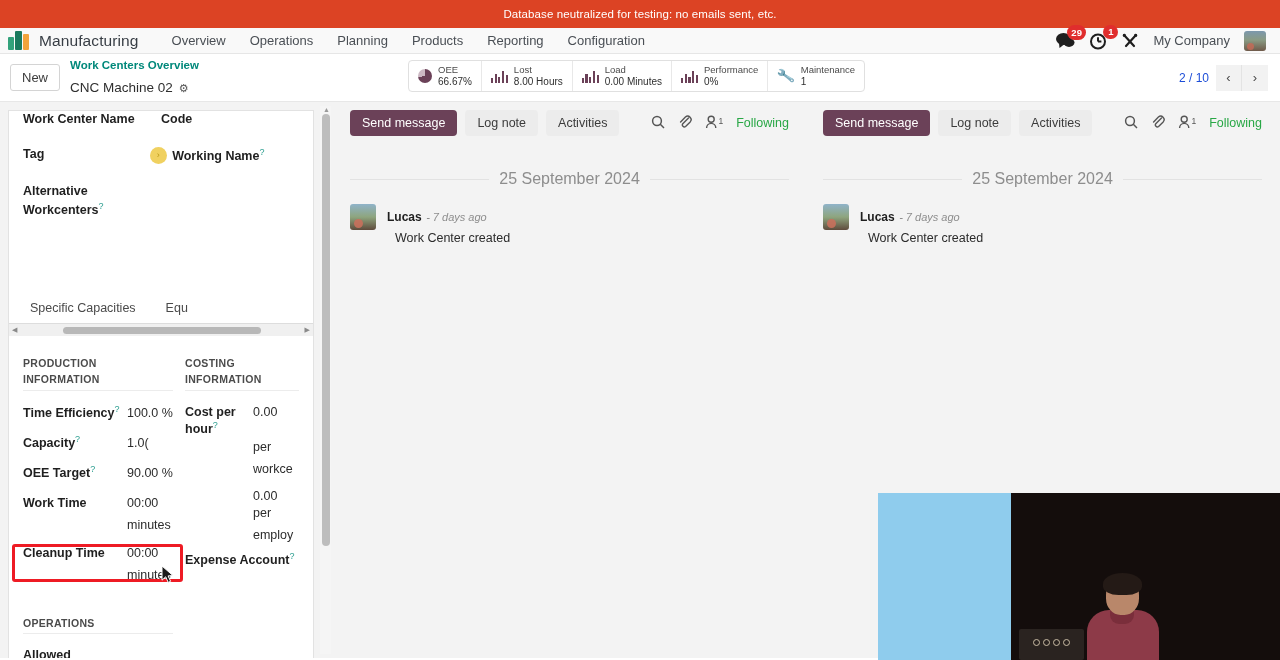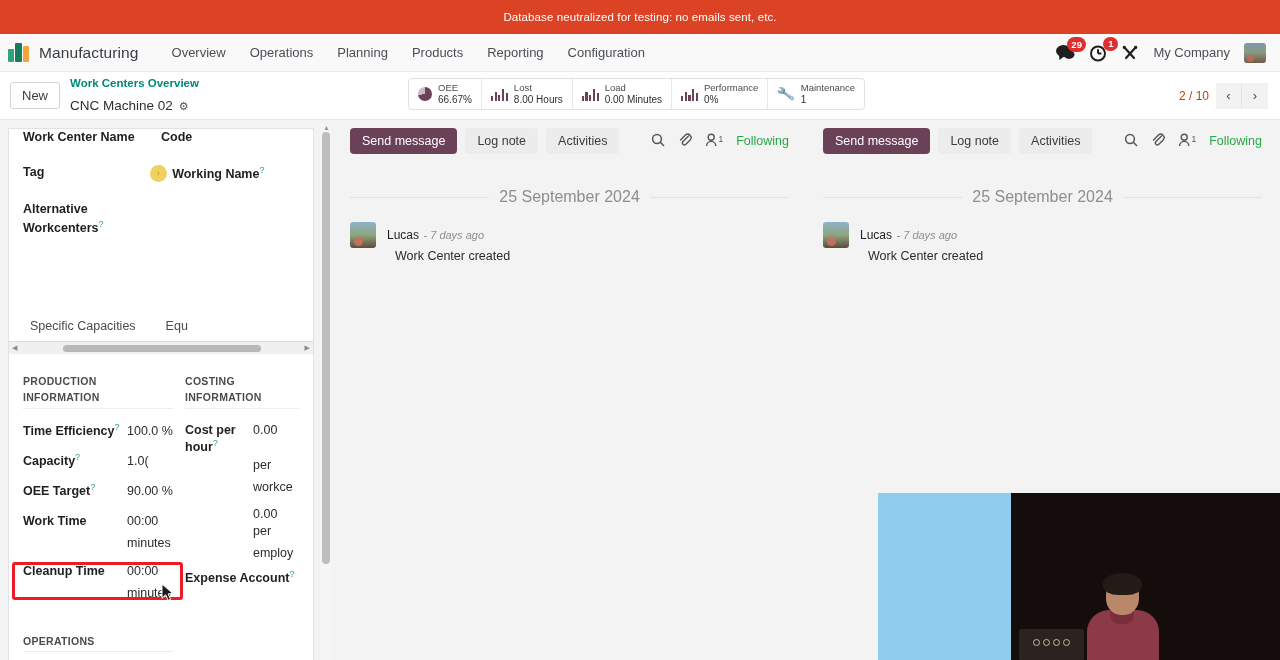--- a/index.html
+++ b/index.html
@@ -6,31 +6,31 @@
   html, body {
     width: 1280px; height: 660px;
     font-family: "Liberation Sans", sans-serif;
     background: #ffffff;
     overflow: hidden;
   }
   body { position: relative; }
 
   
   .db-banner {
-    height: 34px;
+    height: 28px;
     background: #dc4324;
     color: #ffffff;
     font-size: 11.5px;
     display: flex; align-items: center; justify-content: center;
     letter-spacing: .1px;
   }
 
   
   .navbar {
-    height: 38px;
+    height: 26px;
     background: #f9f9f9;
     border-bottom: 1px solid #e6e6e6;
     display: flex; align-items: center;
     padding: 0 10px 0 8px;
     position: relative;
   }
   .brand-block { display: flex; align-items: center; gap: 9px; }
   .brand-logo { width: 22px; height: 19px; position: relative; display: block; }
   .brand-logo i { position: absolute; bottom: 0; display: block; border-radius: 1px; }
   .bl1 { left: 0;  width: 6px;  height: 13px; background: #32a27b; }
@@ -99,21 +99,21 @@
   .stat-txt { display: flex; flex-direction: column; line-height: 1.12; }
   .stat-label { font-size: 9.5px; color: #4b4b4b; }
   .stat-value { font-size: 10px; color: #2f2f2f; }
   .ico-pie { width: 14px; height: 14px; border-radius: 50%; background: #6b4158;
              background-image: conic-gradient(#6b4158 0 72%, #cdb9c4 72% 100%); }
   .ico-bars { display: flex; align-items: flex-end; gap: 1.5px; height: 13px; }
   .ico-bars i { width: 2.2px; background: #6b4158; display: block; }
   .ico-wrench { font-size: 14px; color: #6b4158; transform: rotate(-10deg); }
 
   .pager { margin-left: auto; display: flex; align-items: center; gap: 7px; }
-  .pager-count { font-size: 12px; color: #c2410c; }
+  .pager-count { font-size: 12px; color: #1d4ed8; }
   .pager-btns { display: flex; }
   .pg-btn {
     width: 26px; height: 26px; background: #f2f2f2;
     display: flex; align-items: center; justify-content: center;
     font-size: 13px; color: #4a4a4a; cursor: pointer;
     border-right: 1px solid #e3e3e3;
   }
   .pg-btn:last-child { border-right: none; }
 
   
@@ -201,21 +201,21 @@
   .date-sep { display: flex; align-items: center; gap: 10px; margin-top: 34px; }
   .date-sep .line { flex: 1; height: 1px; background: #e2e2e2; }
   .date-txt { font-size: 16px; color: #8d8d8d; }
   .msg { display: flex; gap: 11px; margin-top: 16px; }
   .msg-av { width: 26px; height: 26px; border-radius: 3px; flex: 0 0 26px;
             background: linear-gradient(180deg,#8fb3c9 0%,#8ea57e 50%,#5f4b3c 100%);
             position: relative; overflow: hidden; }
   .msg-av::after { content:''; position:absolute; left:4px; bottom:2px; width:9px; height:9px;
                    border-radius:50%; background:#c9705c; opacity:.9; }
   .msg-body { line-height: 1.45; }
-  .msg-author { font-size: 12px; color: #1f1f1f; font-weight: normal; }
+  .msg-author { font-size: 12px; color: #1f1f1f; font-weight: bold; }
   .msg-time { font-size: 11px; color: #8d8d8d; font-style: italic; }
   .msg-text { font-size: 12.5px; color: #2b2b2b; margin-top: 2px; margin-left: 8px; }
 
   
   .video-ovl { position: absolute; left: 878px; top: 493px; width: 402px; height: 167px;
                overflow: hidden; z-index: 60; }
   .vid-blue { position: absolute; left: 0; top: 0; width: 133px; height: 167px; background: #8fcced; }
   .vid-dark { position: absolute; left: 133px; top: 0; width: 269px; height: 167px; background: #140d0c; }
   .vid-person { position: absolute; left: 205px; top: 84px; width: 78px; height: 83px; }
   .pv-head { position: absolute; left: 23px; top: 0; width: 33px; height: 38px;

